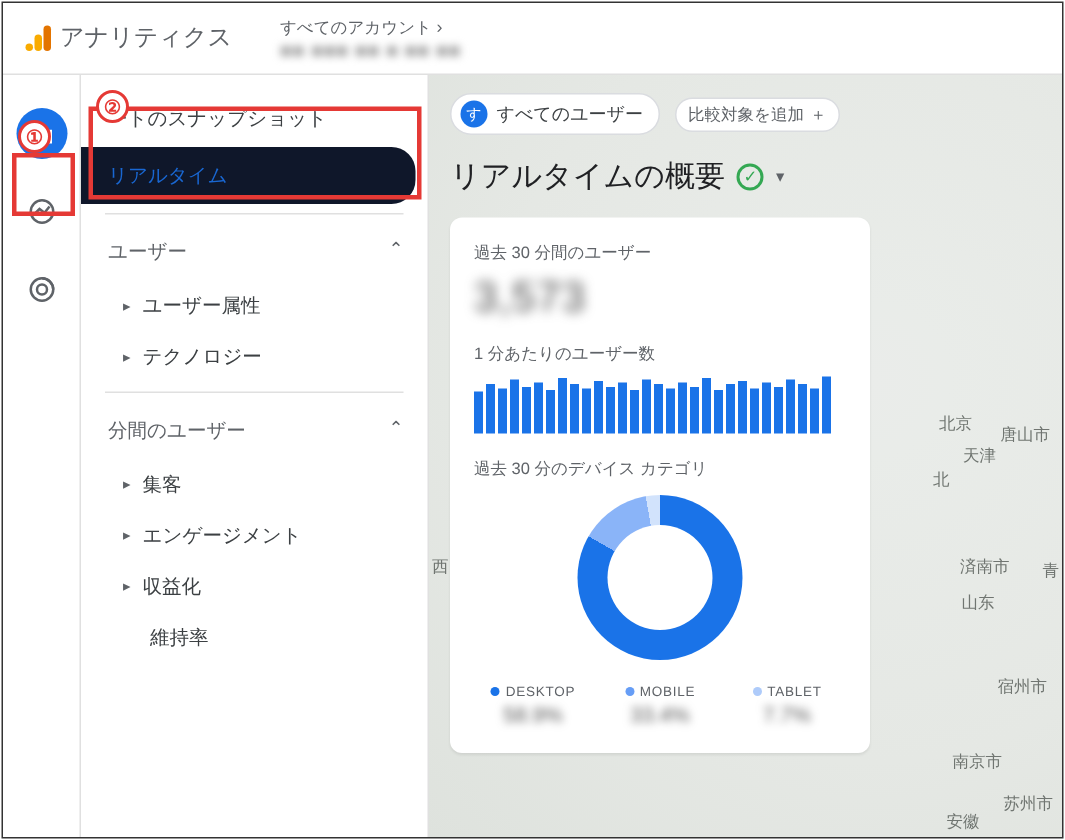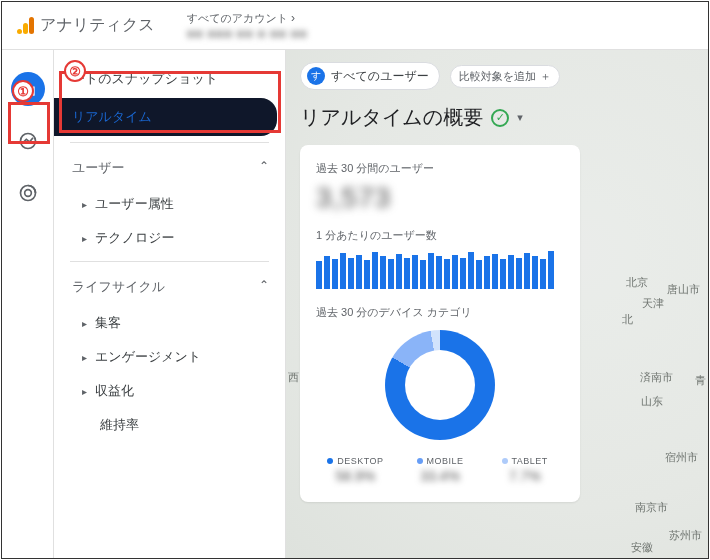--- a/index.html
+++ b/index.html
@@ -134,21 +134,21 @@
     <div class="nav-sub">
           <span class="caret">▸</span>
           <span>ユーザー属性</span>
         </div>
     <div class="nav-sub">
           <span class="caret">▸</span>
           <span>テクノロジー</span>
         </div>
     <div class="divider"></div>
     <div class="nav-section-head">
-      <span>ライフサイクル</span>
+      <span>分間のユーザー</span>
       <span class="chev">⌃</span>
     </div>
     <div class="nav-sub">
           <span class="caret">▸</span>
           <span>集客</span>
         </div>
     <div class="nav-sub">
           <span class="caret">▸</span>
           <span>エンゲージメント</span>
         </div>

